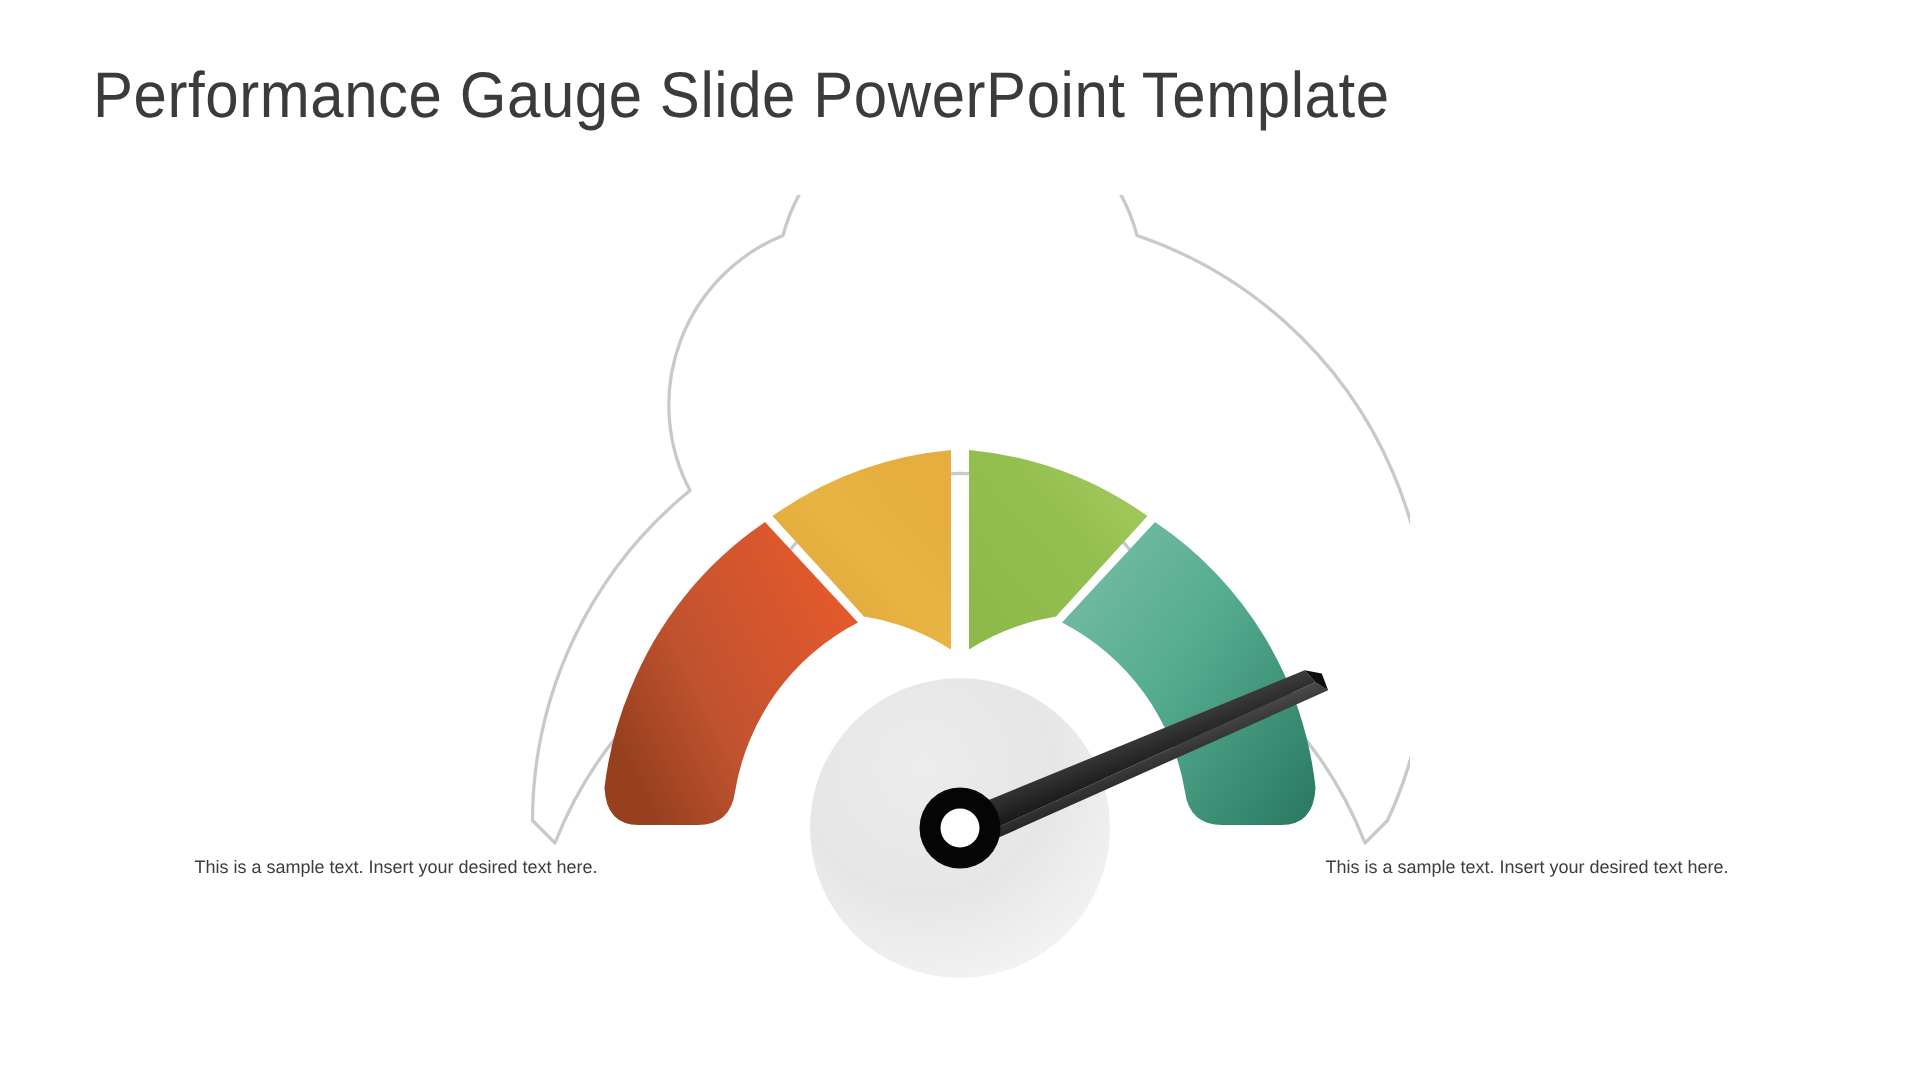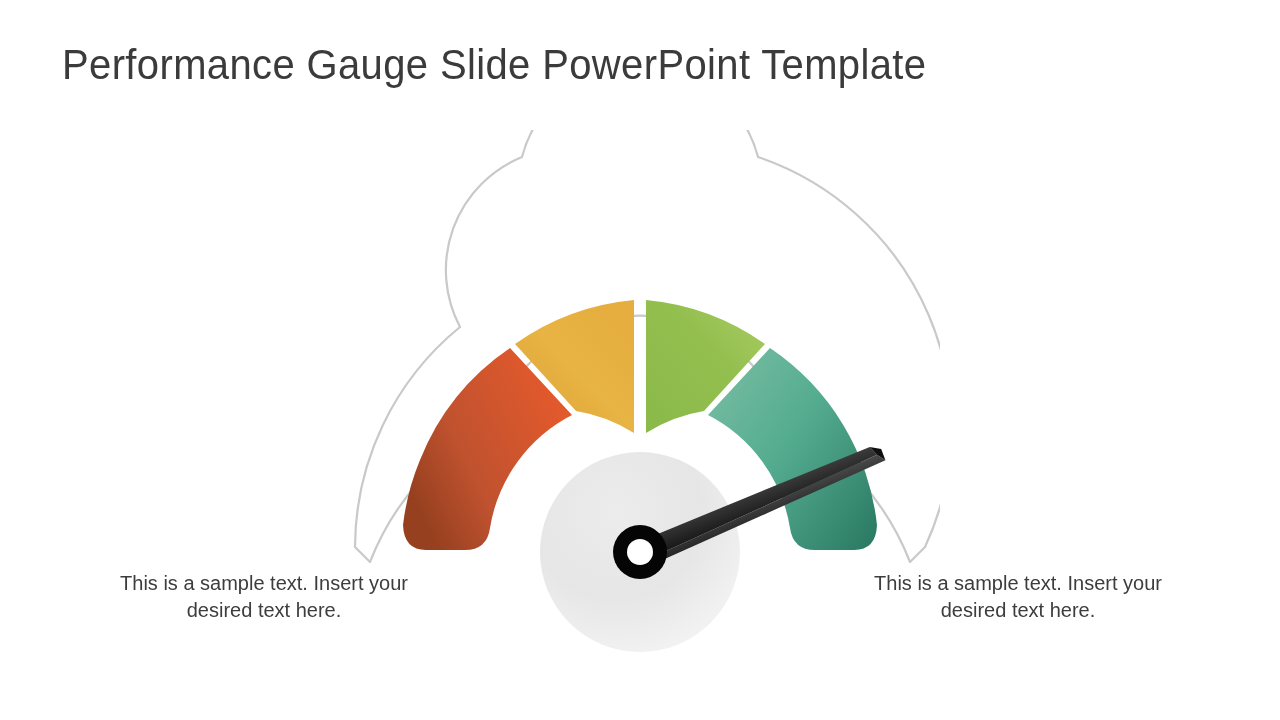--- a/index.html
+++ b/index.html
@@ -68,21 +68,21 @@
     font-family: "Liberation Sans", sans-serif;
     font-size: 33px;
     font-weight: bold;
     color: #3f3f3f;
     vertical-align: baseline;
   }
   .caption {
     position: absolute;
     width: 290px;
     font-family: "Liberation Sans", sans-serif;
-    font-size: 20px;
+    font-size: 12px;
     line-height: 1.35;
     color: #3d3d3d;
     text-align: center;
   }
   .caption-left {
     left: 119px;
     top: 570px;
   }
   .caption-right {
     left: 873px;

